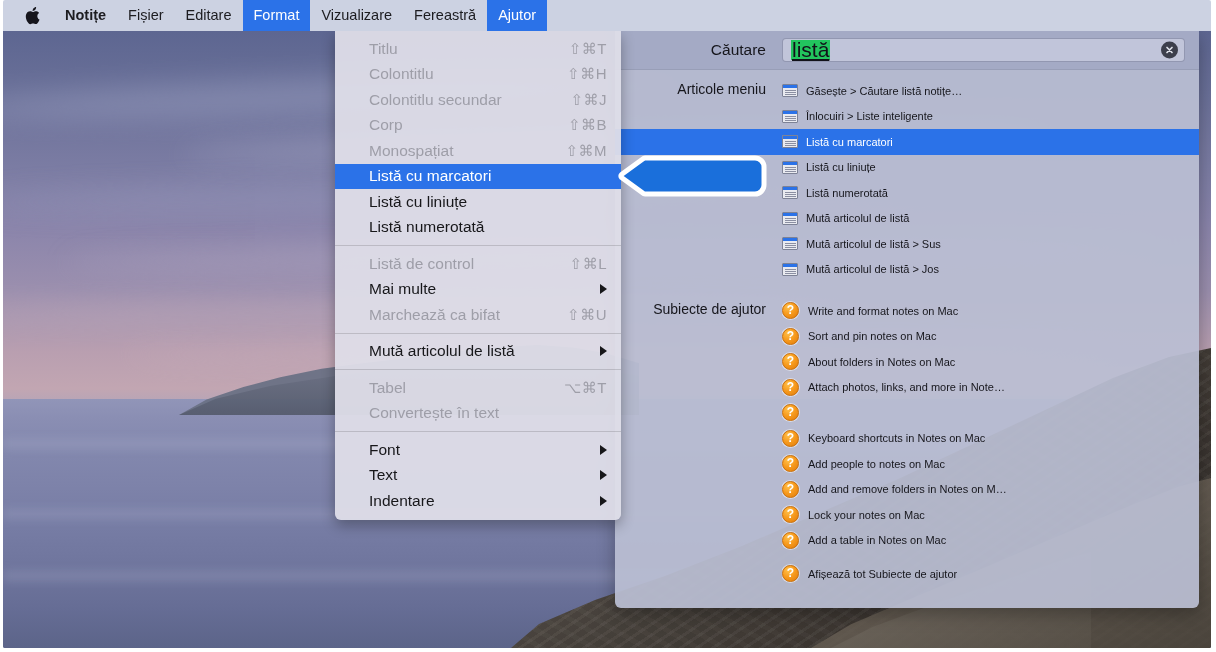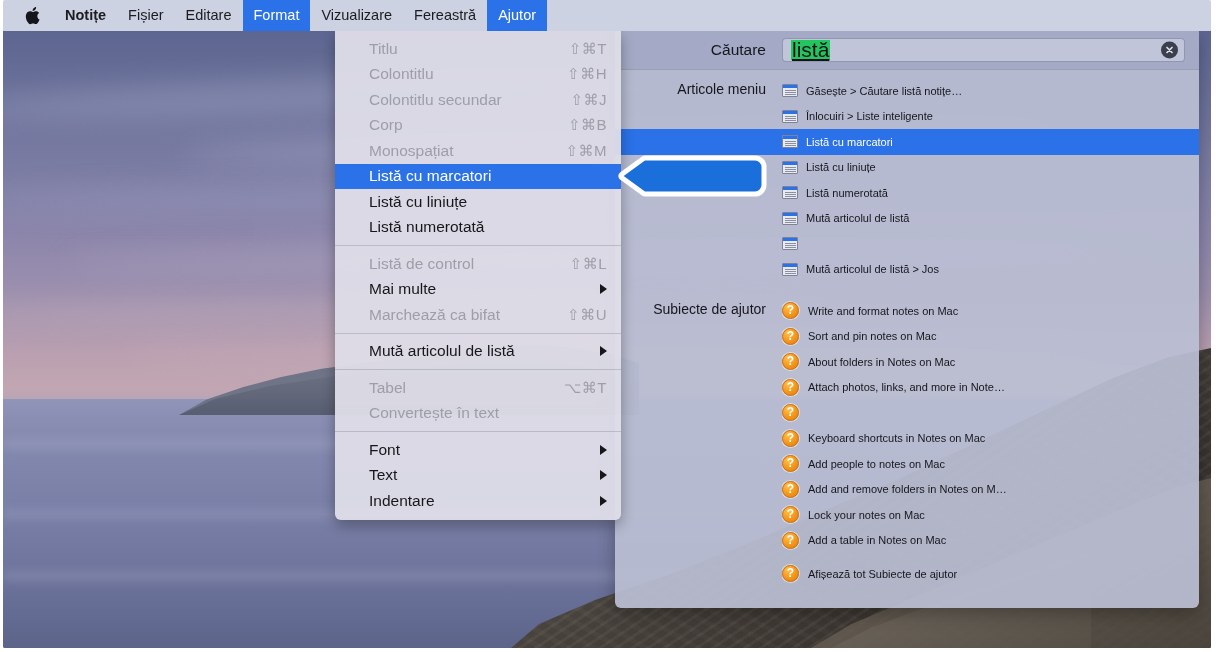--- a/index.html
+++ b/index.html
@@ -454,20 +454,21 @@
                 </div>
                 <span class="help-row-text">Mută articolul de listă</span>
               </div>
               <div class="help-row">
                 <div class="menu-icon">
                   <div class="bar"></div>
                   <div class="ln ln1"></div>
                   <div class="ln ln2"></div>
                   <div class="ln ln3"></div>
                 </div>
+                <span class="help-row-text">Mută articolul de listă &gt; Sus</span>
               </div>
               <div class="help-row">
                 <div class="menu-icon">
                   <div class="bar"></div>
                   <div class="ln ln1"></div>
                   <div class="ln ln2"></div>
                   <div class="ln ln3"></div>
                 </div>
                 <span class="help-row-text">Mută articolul de listă &gt; Jos</span>
               </div>

